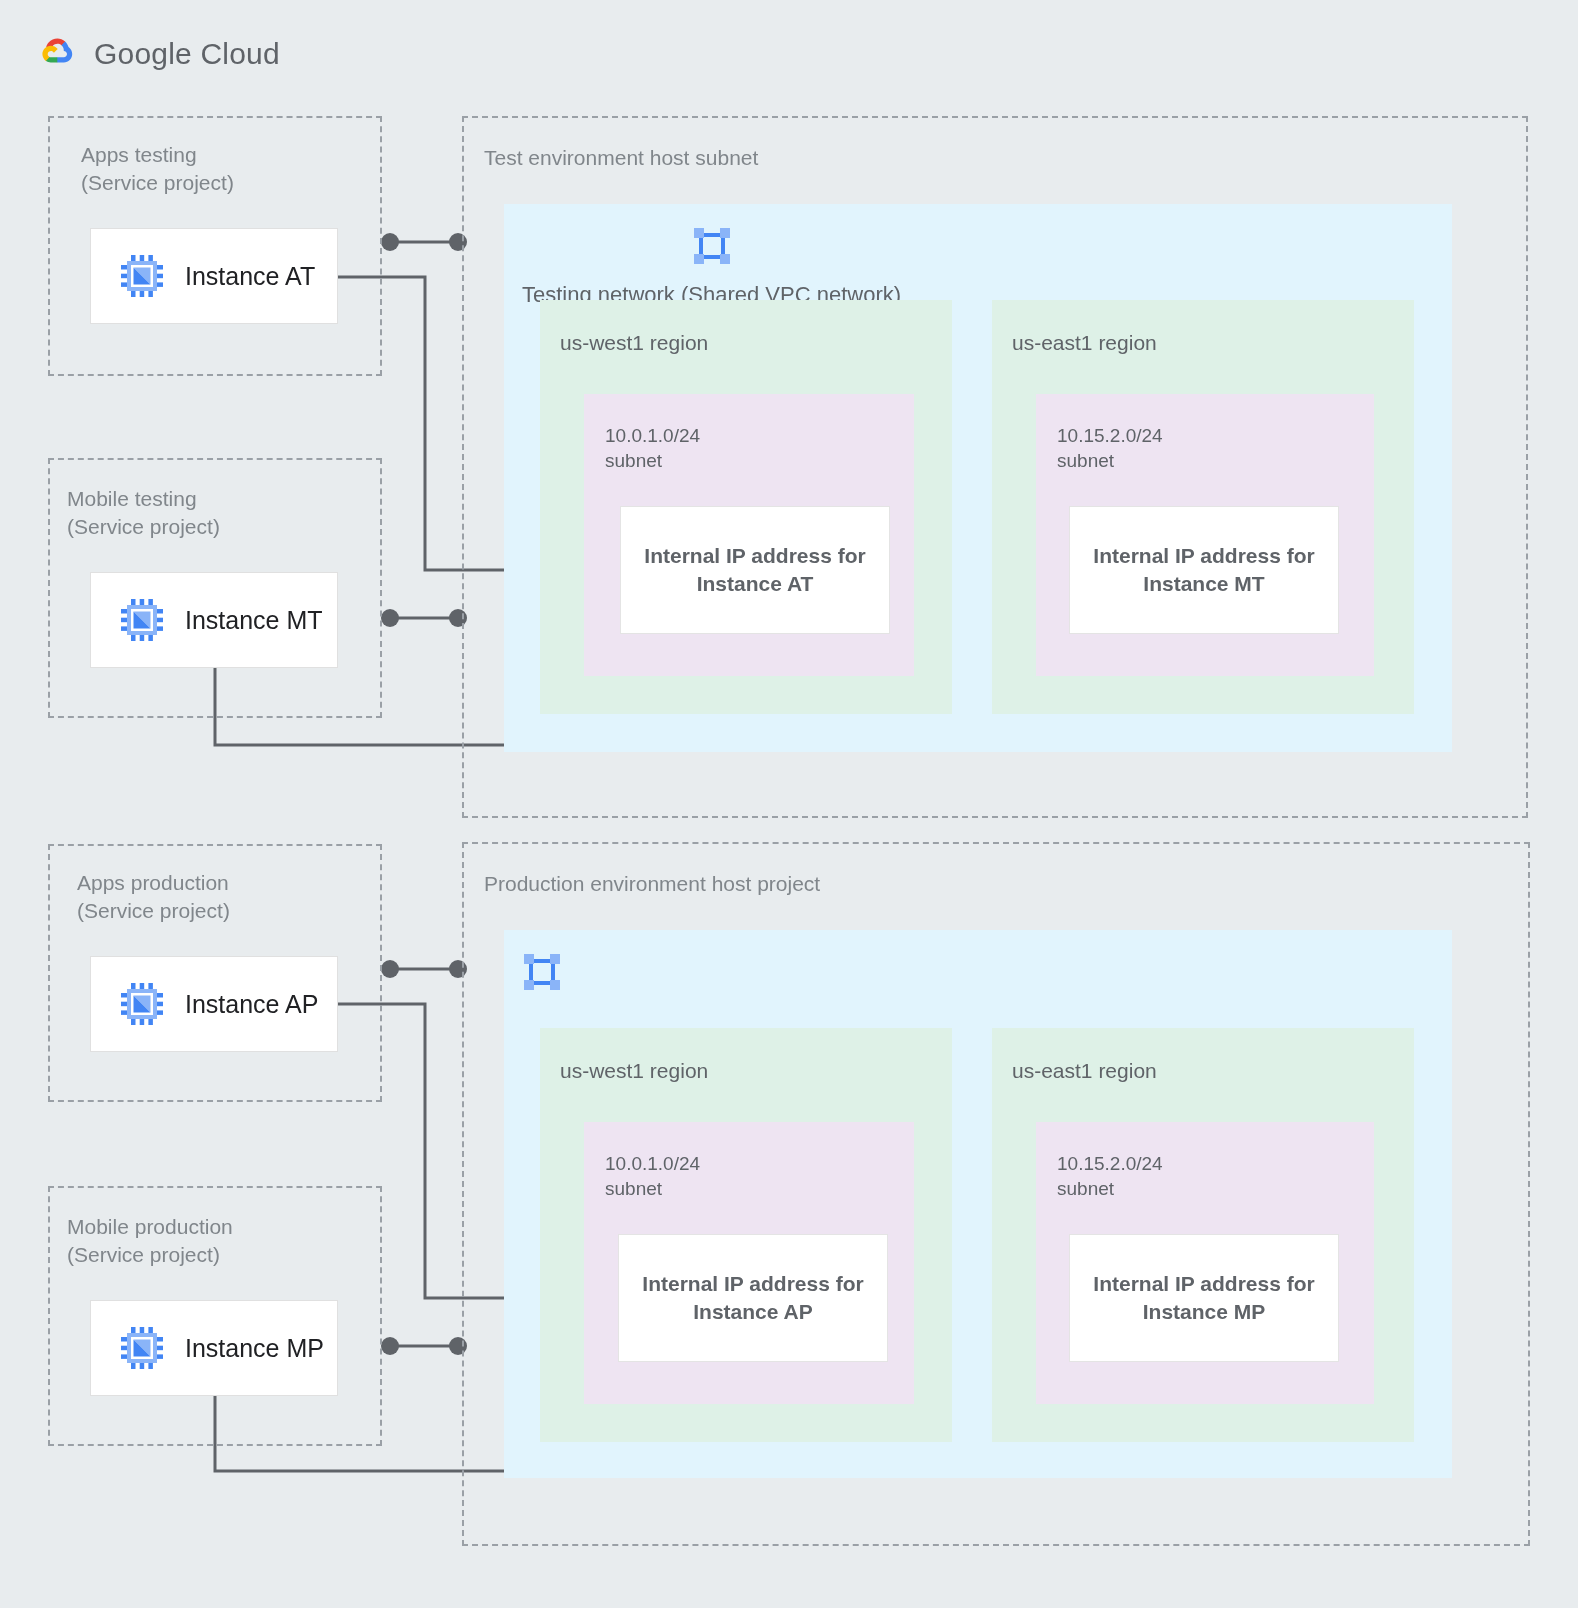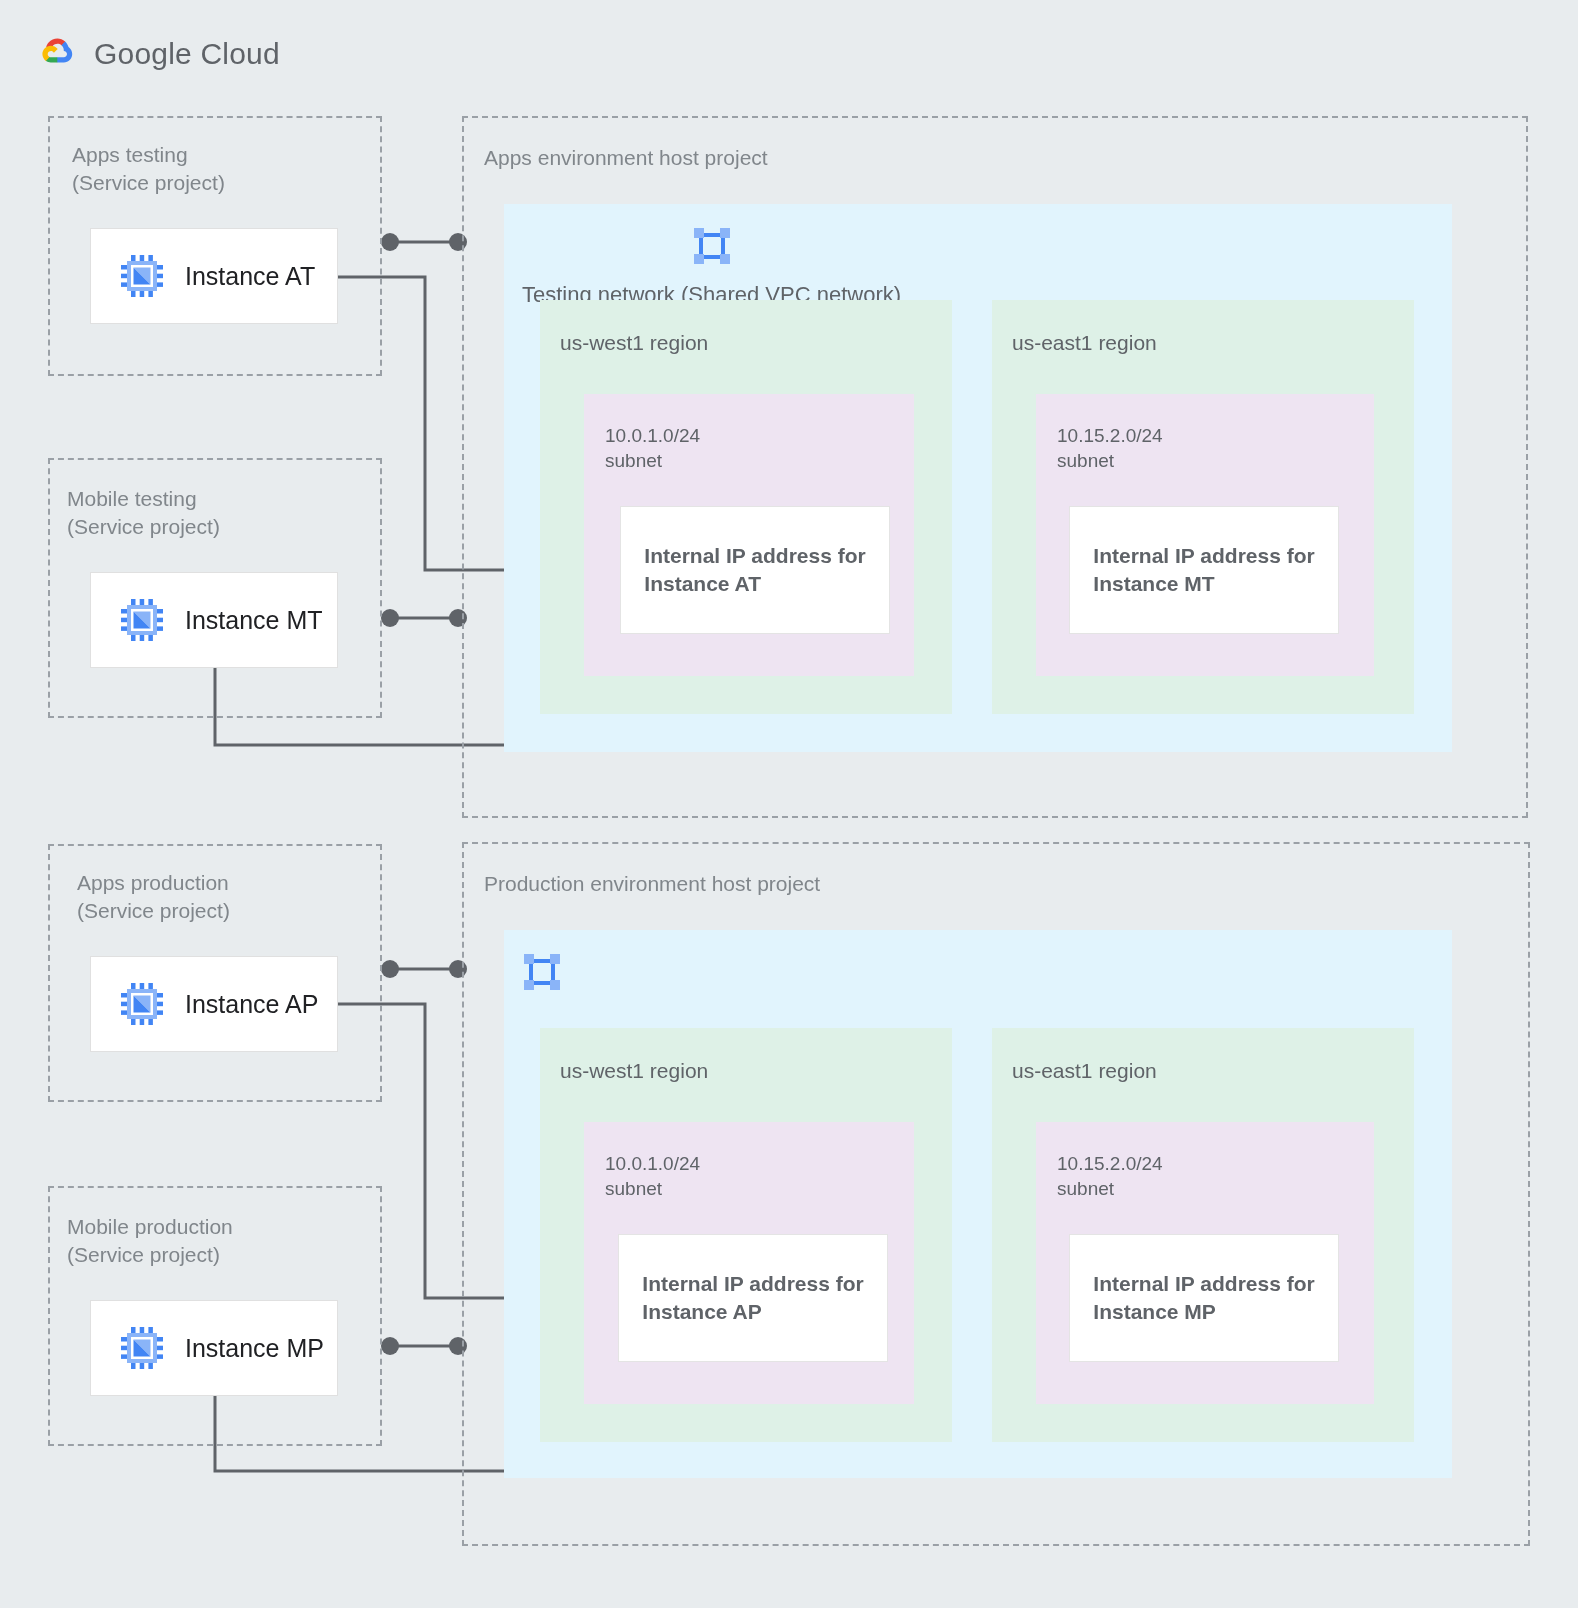--- a/index.html
+++ b/index.html
@@ -78,20 +78,21 @@
     position:absolute;font-size:19px;color:#5F6368;line-height:1.3;white-space:pre-line;
   }
 
   
   .ipbox{
     position:absolute;
     background:#FFFFFF;
     border:1px solid #E4E4E4;
     box-sizing:border-box;
     display:flex;align-items:center;justify-content:center;
+    text-align:center;
   }
   .ipbox-label{
     font-size:21px;font-weight:bold;color:#5F6368;line-height:1.35;white-space:pre-line;
   }
 
   
   #wires{position:absolute;left:0;top:0;width:1578px;height:1608px;pointer-events:none;}
 </style>
 </head>
 <body>
@@ -142,21 +143,21 @@
       <circle cx="458" cy="969" r="9"></circle>
       <circle cx="612" cy="1298" r="10"></circle>
 
       <circle cx="390" cy="1346" r="9"></circle>
       <circle cx="458" cy="1346" r="9"></circle>
       <circle cx="1205" cy="1372" r="10"></circle>
     </g>
   </svg>
 
   <div class="proj" style="left:48px;top:116px;width:334px;height:260px;"></div>
-  <div class="proj-label" style="left:72px;top:141px;width:300px;">Apps testing
+  <div class="proj-label" style="left:81px;top:141px;width:300px;">Apps testing
 (Service project)</div>
   <div class="inst" style="left:90px;top:228px;width:248px;height:96px;">
     <span class="chip">
       <svg viewBox="0 0 42 42">
         <g fill="#4285F4">
           <rect x="10" y="0" width="4.5" height="8"></rect>
             <rect x="18.7" y="0" width="4.5" height="8"></rect>
             <rect x="27.4" y="0" width="4.5" height="8"></rect>
           <rect x="10" y="34" width="4.5" height="8"></rect>
             <rect x="18.7" y="34" width="4.5" height="8"></rect>
@@ -200,21 +201,21 @@
         <rect x="6" y="6" width="30" height="30" fill="#8AB4F8"></rect>
         <rect x="10" y="10" width="22" height="22" fill="#FFFFFF"></rect>
         <path d="M12.5 12.5h17v17z" fill="#8AB4F8"></path>
         <path d="M12.5 29.5h17l-17-17z" fill="#4285F4"></path>
       </svg>
     </span>
     <span class="inst-label">Instance MT</span>
   </div>
 
   <div class="proj" style="left:462px;top:116px;width:1066px;height:702px;"></div>
-  <div class="proj-label" style="left:484px;top:144px;">Apps environment host project</div>
+  <div class="proj-label" style="left:484px;top:144px;">Test environment host subnet</div>
 
   <div class="vpc" style="left:504px;top:204px;width:948px;height:548px;"></div>
   <div class="vpc-head" style="left:522px;top:226px;">
     <span class="vpc-icon">
       <svg viewBox="0 0 40 40">
         <rect x="6" y="7" width="28" height="4" fill="#4285F4"></rect>
         <rect x="6" y="29" width="28" height="4" fill="#4285F4"></rect>
         <rect x="7" y="6" width="4" height="28" fill="#4285F4"></rect>
         <rect x="29" y="6" width="4" height="28" fill="#4285F4"></rect>
         <rect x="2" y="2" width="10" height="10" fill="#8AB4F8"></rect>

